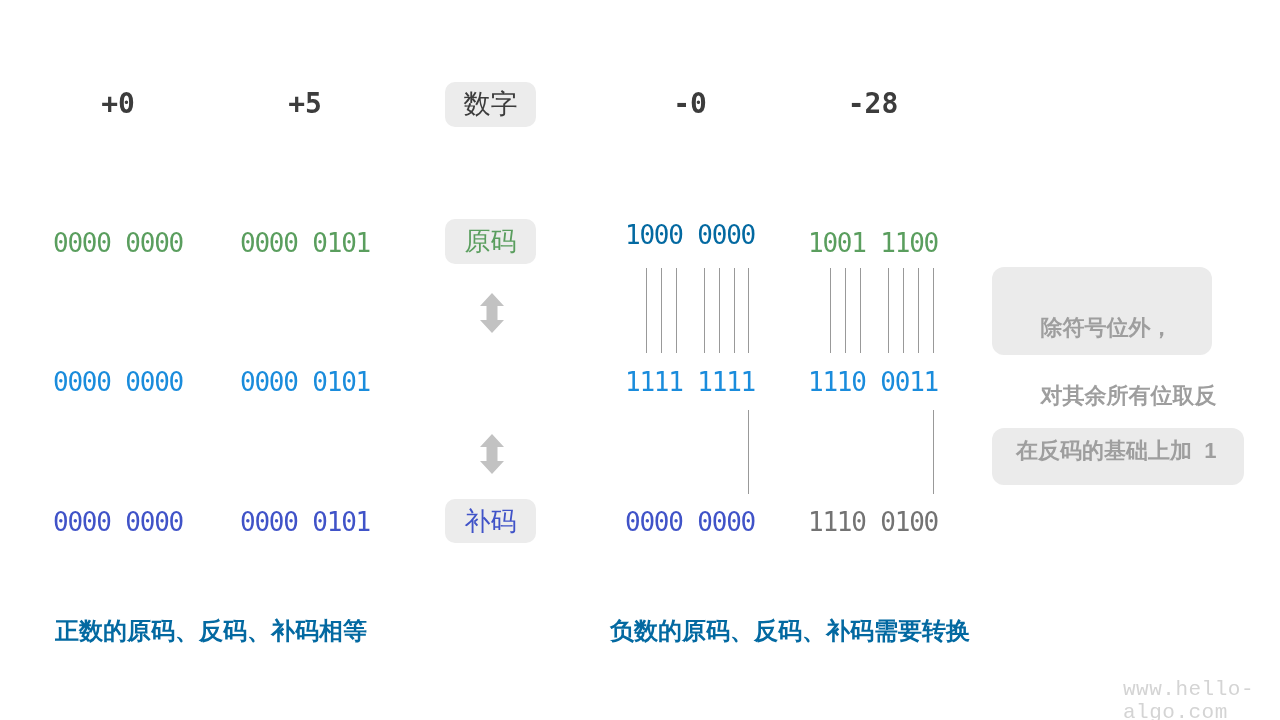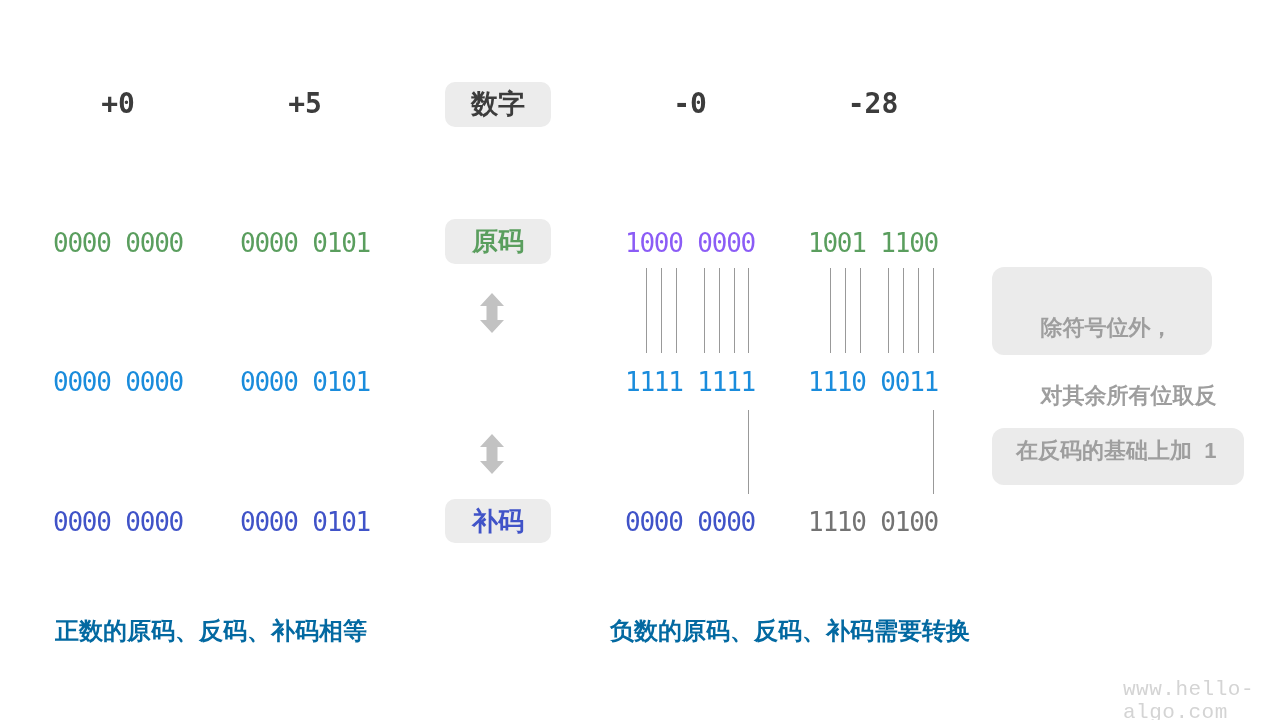--- a/index.html
+++ b/index.html
@@ -27,25 +27,25 @@
   }
   .bin {
     font-family: "DejaVu Sans Mono", monospace;
     font-size: 26px;
     font-weight: 500;
     letter-spacing: -1.2px;
   }
   .badge {
     position: absolute;
     left: 445px;
-    width: 106px;
+    width: 91px;
     background: #ececec;
     border-radius: 10px;
     text-align: center;
-    font-weight: 700;
+    font-weight: 400;
     font-size: 26px;
     color: #3c3c3c;
   }
   .vline {
     position: absolute;
     width: 1px;
     background: #999999;
   }
   .arrow {
     position: absolute;
@@ -94,21 +94,21 @@
 
   <div class="cell head-num" style="left:18px;  top:88px;">+0</div>
   <div class="cell head-num" style="left:205px; top:88px;">+5</div>
   <div class="cell head-num" style="left:590px; top:88px;">-0</div>
   <div class="cell head-num" style="left:773px; top:88px;">-28</div>
   <div class="badge" style="top:82px; height:45px; line-height:45px; font-size:27px;">数字</div>
 
   <div class="cell bin" style="left: 18px; top: 227px; color: rgb(90, 158, 94);">0000 0000</div>
   <div class="cell bin" style="left: 205px; top: 227px; color: rgb(90, 158, 94);">0000 0101</div>
   <div class="badge" style="top: 219px; height: 45px; line-height: 45px; color: rgb(90, 158, 94);">原码</div>
-  <div class="cell bin" style="left: 590px; top: 227px; color: #8b5cf6;">1000 0000</div>
+  <div class="cell bin" style="left: 590px; top: 219px; color: #0369a1;">1000 0000</div>
   <div class="cell bin" style="left: 773px; top: 227px; color: rgb(90, 158, 94);">1001 1100</div>
 
   <div class="vline" style="left:646px; top:268px; height:85px;"></div>
   <div class="vline" style="left:661px; top:268px; height:85px;"></div>
   <div class="vline" style="left:676px; top:268px; height:85px;"></div>
   <div class="vline" style="left:704px; top:268px; height:85px;"></div>
   <div class="vline" style="left:719px; top:268px; height:85px;"></div>
   <div class="vline" style="left:734px; top:268px; height:85px;"></div>
   <div class="vline" style="left:748px; top:268px; height:85px;"></div>
   <div class="vline" style="left:830px; top:268px; height:85px;"></div>

